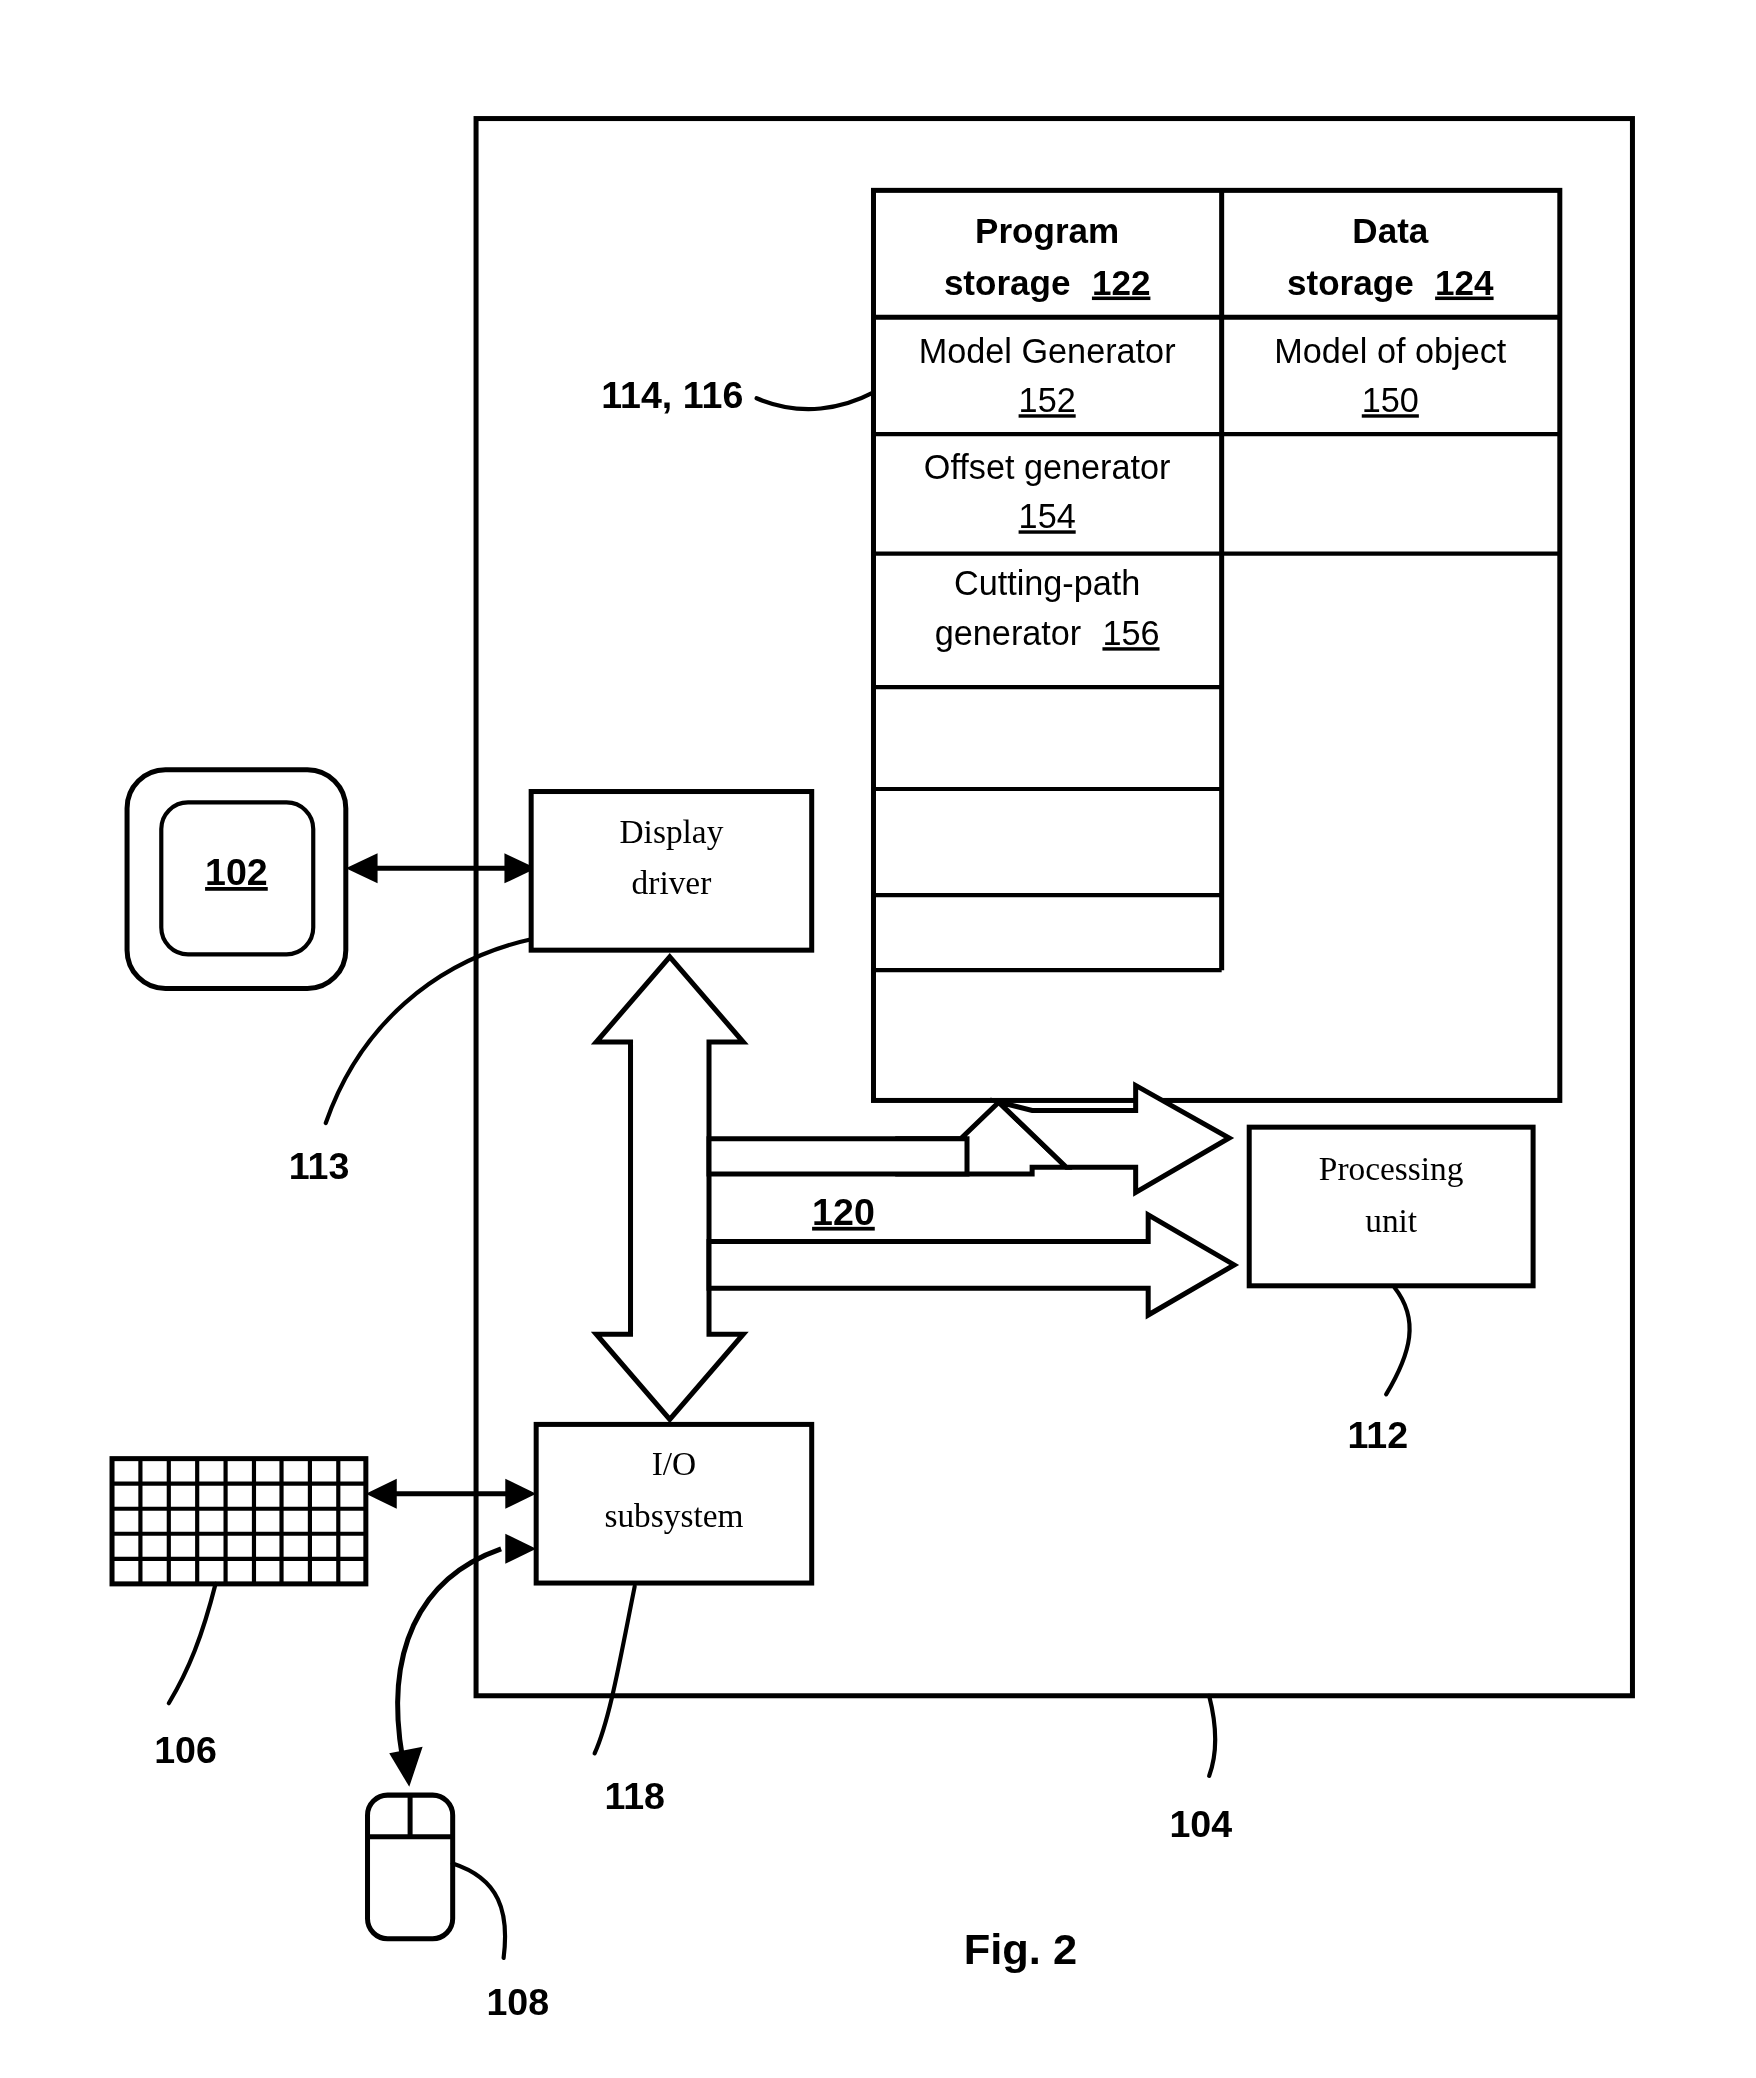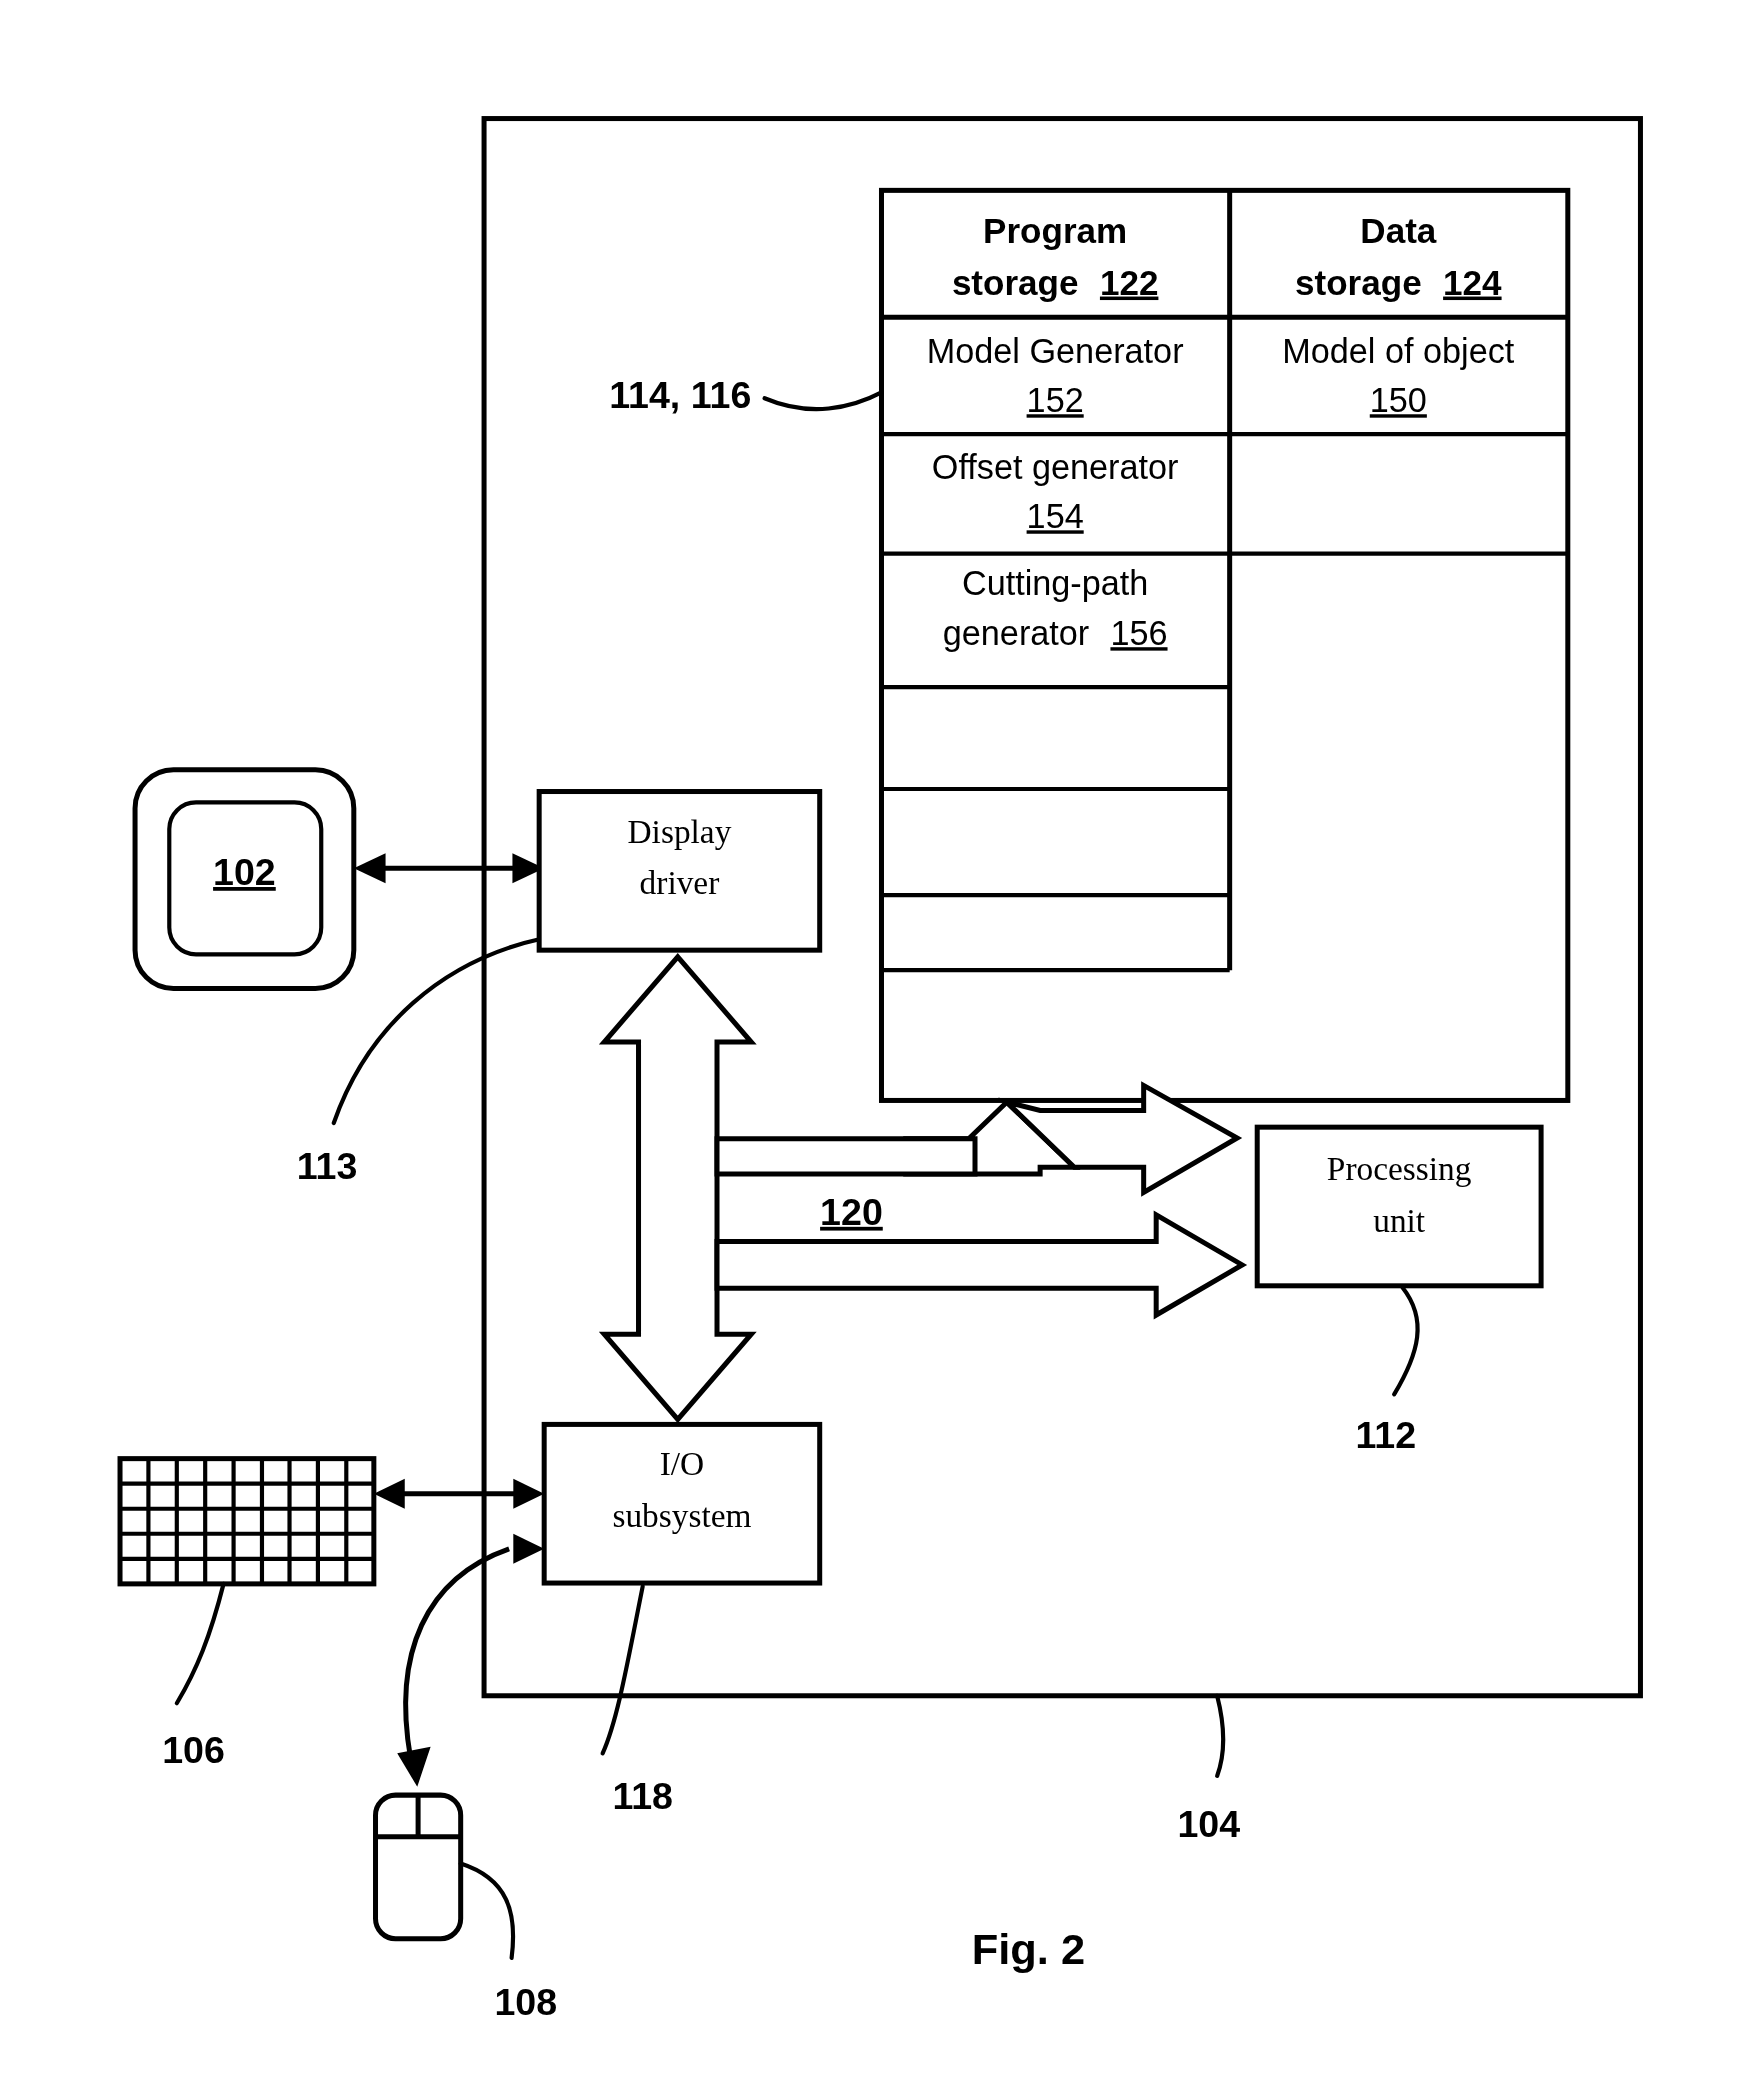--- a/index.html
+++ b/index.html
@@ -13,21 +13,20 @@
     font-family: "Liberation Sans", sans-serif;
     position: relative;
     overflow: hidden;
   }
   #figure-root {
     position: absolute;
     top: 0;
     left: 0;
     width: 1517px;
     height: 2079px;
-    padding-left: 8px;
   }
   svg.diagram {
     display: block;
     width: 1757px;
     height: 2079px;
   }
   .stroke {
     fill: none;
     stroke: #000000;
     stroke-width: 6;

